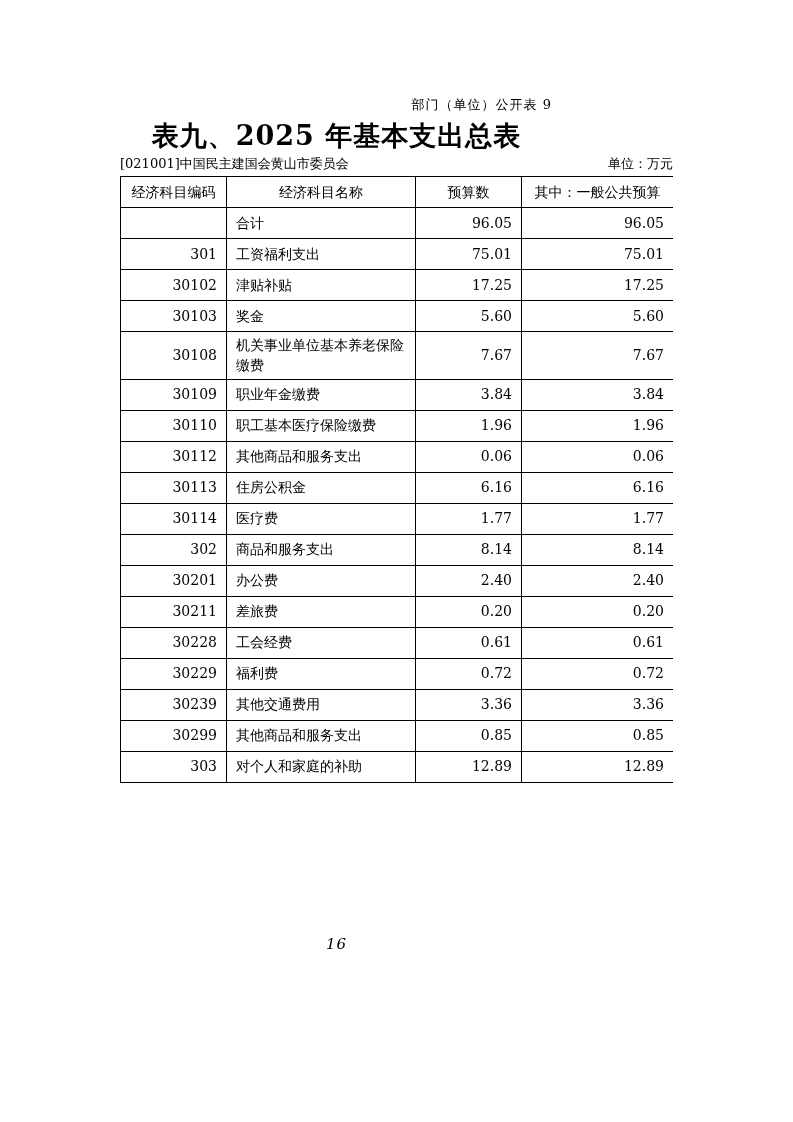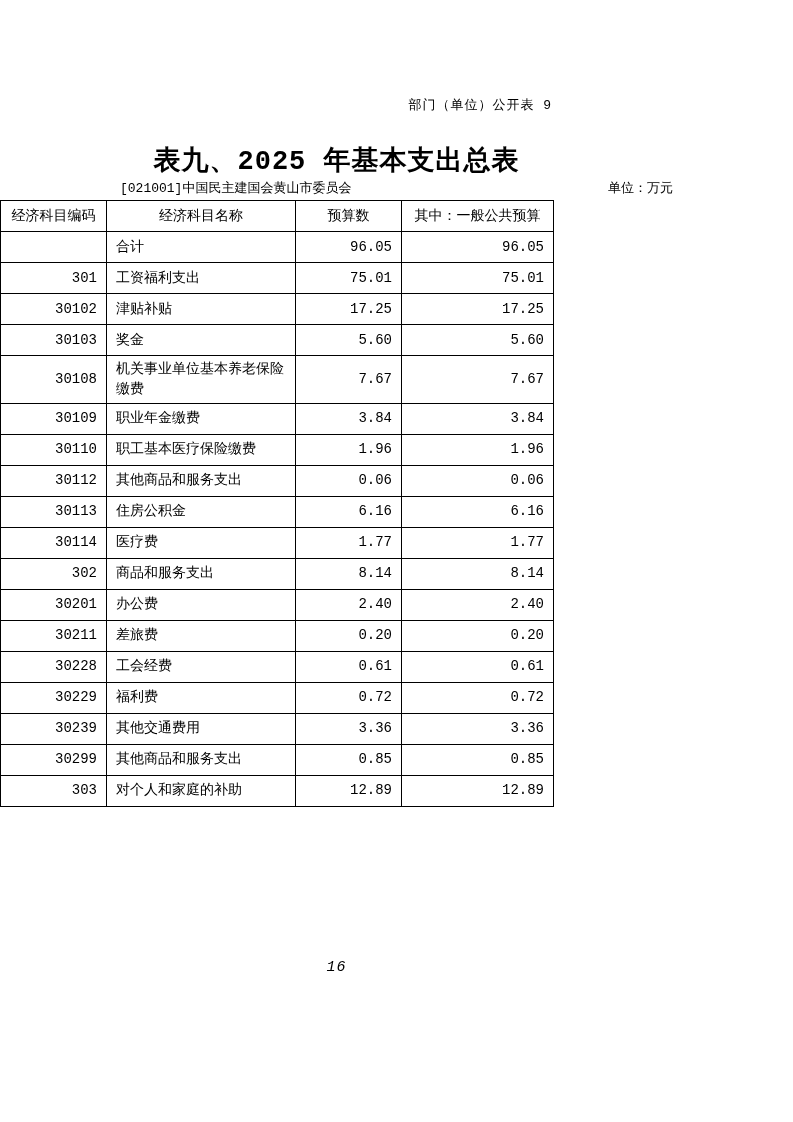--- a/index.html
+++ b/index.html
@@ -8,47 +8,47 @@
     height: 1122px;
     background: #ffffff;
     color: #000000;
     font-family: "DejaVu Serif", "Liberation Serif", serif;
   }
   .page {
     position: relative;
     width: 673px;
     height: 1122px;
     overflow: hidden;
-    font-family: Liberation Mono, monospace;
   }
   .header-note {
     margin-top: 96px;
     padding-right: 121px;
     text-align: right;
     font-size: 13px;
     letter-spacing: 1px;
   }
   .doc-title {
-    margin-top: 28px;
+    margin-top: 4px;
     text-align: center;
     font-size: 27px;
     font-weight: bold;
     letter-spacing: 1px;
   }
   .meta-row {
     width: 553px;
     margin-left: 120px;
     margin-top: 1px;
     margin-bottom: 3px;
     display: flex;
     justify-content: space-between;
     align-items: flex-end;
     font-size: 13px;
   }
   table.budget {
+    margin-left: 120px;
     width: 553px;
     border-collapse: collapse;
     table-layout: fixed;
   }
   table.budget th,
   table.budget td {
     border: 1px solid #000000;
     font-size: 14px;
     font-weight: normal;
     height: 31px;

